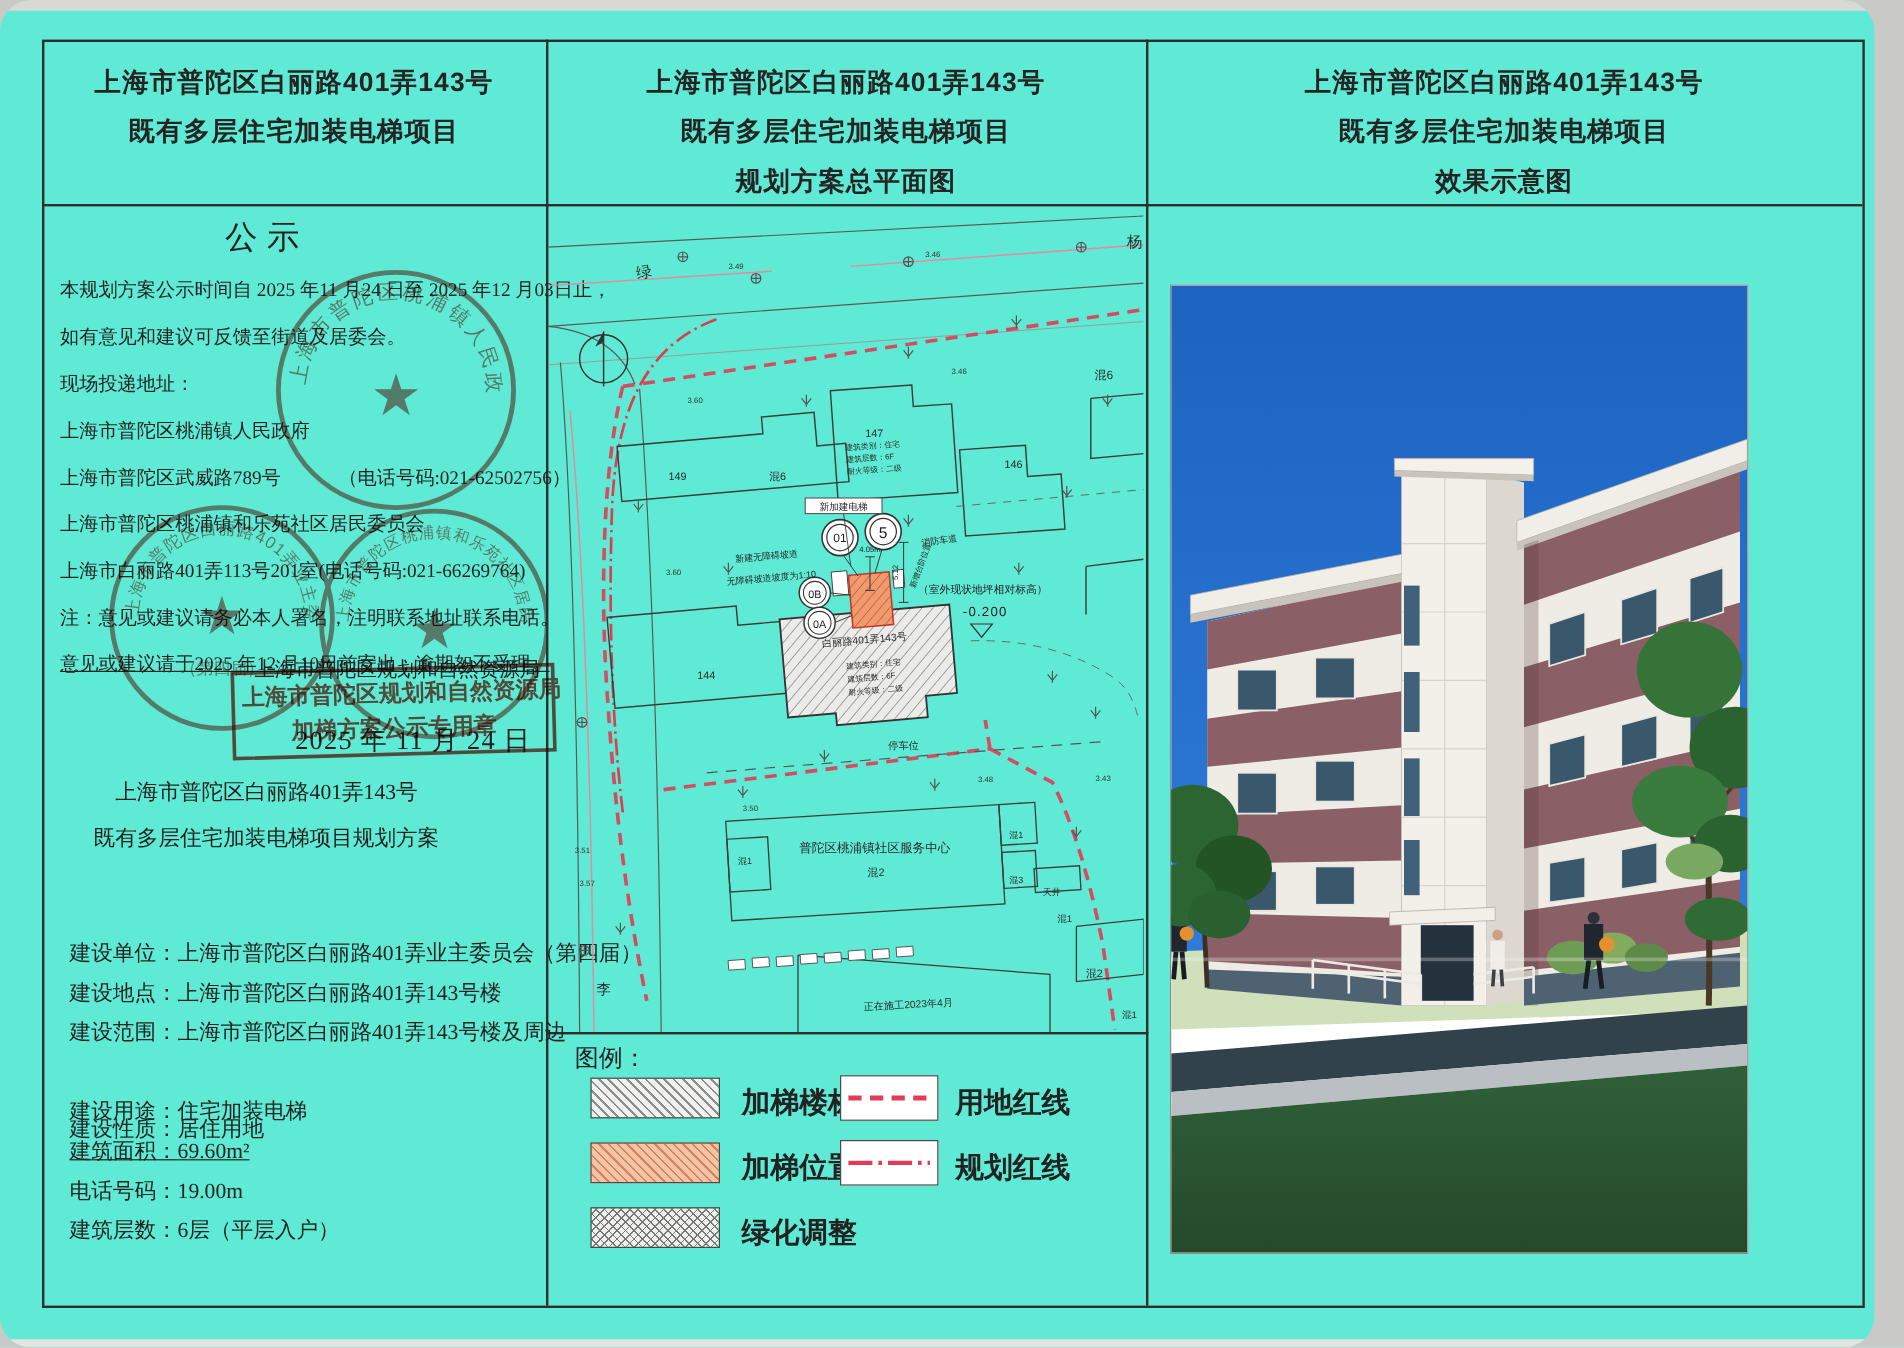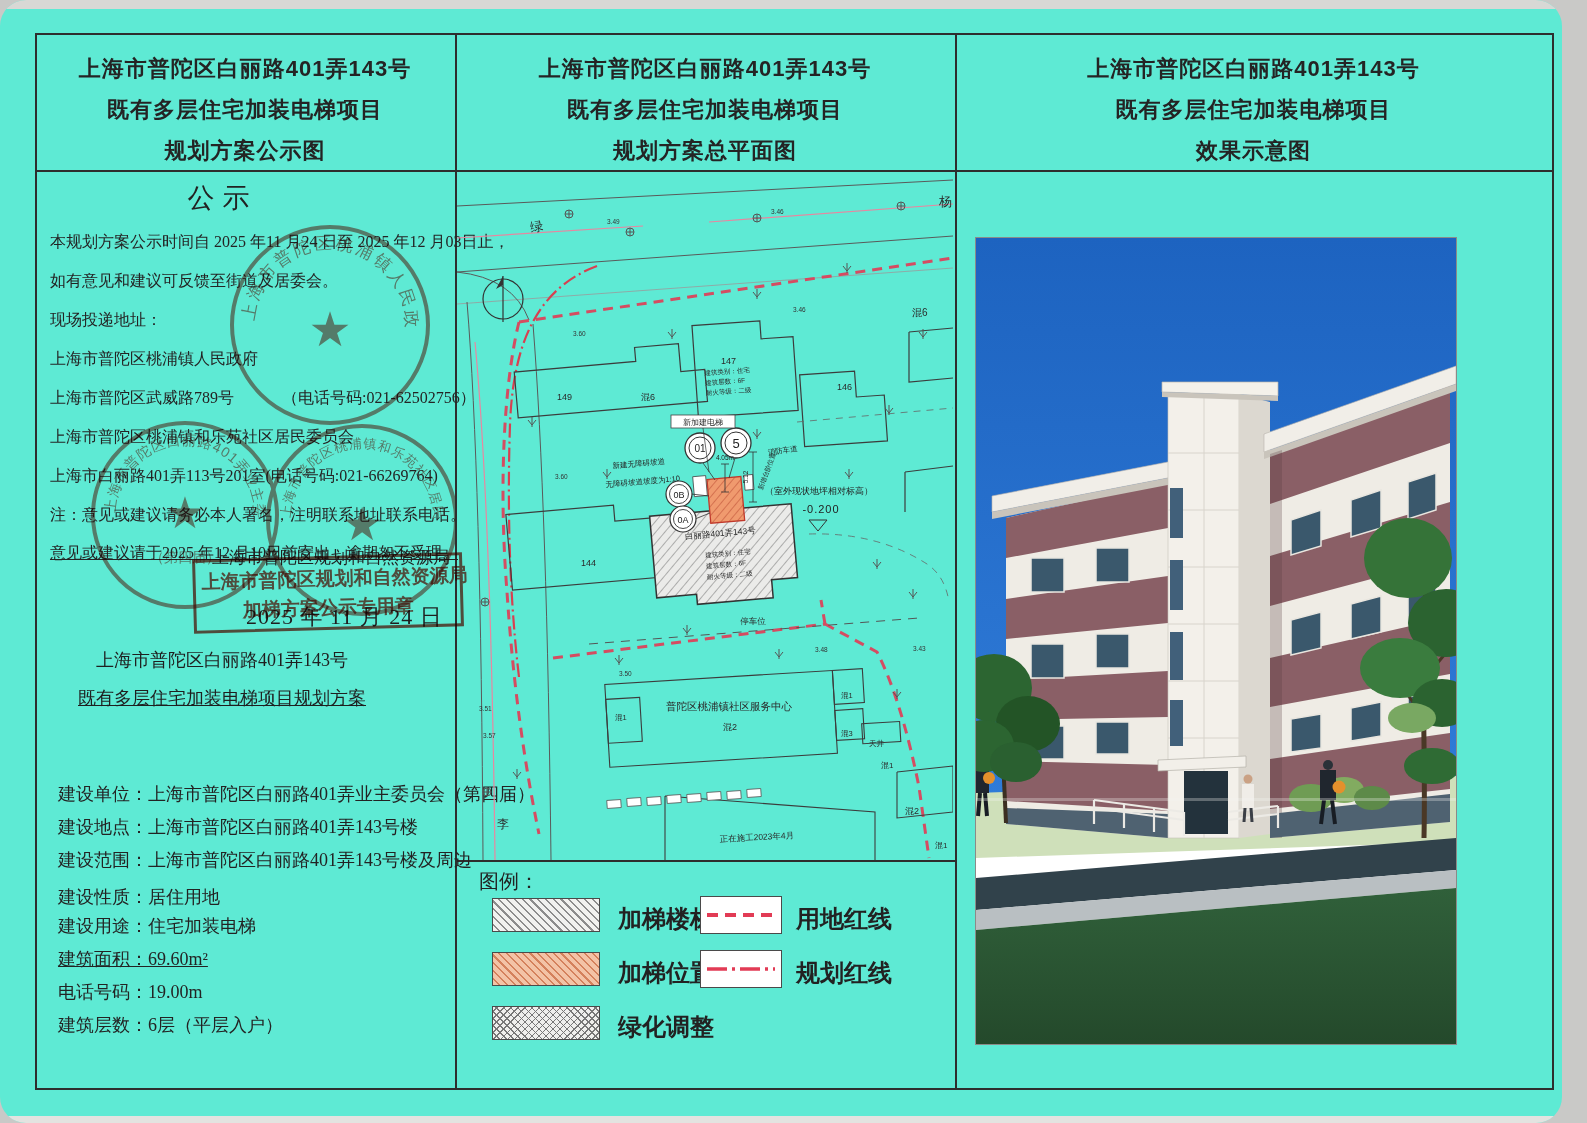--- a/index.html
+++ b/index.html
@@ -20,21 +20,21 @@
   .notice-title{position:absolute;left:35px;top:180px;width:375px;text-align:center;
                 font-size:27px;letter-spacing:8px;color:#222;}
   .nline{position:absolute;left:50px;width:402px;font-size:16px;white-space:nowrap;color:#242424;}
   .authority{position:absolute;left:212px;top:546px;font-size:17px;white-space:nowrap;}
   .auth-date{position:absolute;left:246px;top:602px;font-size:22px;white-space:nowrap;letter-spacing:1px;}
   .stamp-box{position:absolute;left:193px;top:556px;width:252px;padding:5px 6px;border:3px solid #d03428;
              color:#d03428;font-family:"Liberation Sans",sans-serif;font-weight:bold;font-size:19px;
              line-height:29px;text-align:center;transform:rotate(-1.6deg);opacity:.85;
              background:transparent;mix-blend-mode:multiply;white-space:nowrap;}
   .proj-line1{position:absolute;left:96px;top:648px;font-size:18px;white-space:nowrap;}
-  .proj-line2{position:absolute;left:78px;top:686px;font-size:18px;white-space:nowrap;text-decoration:underline;}
+  .proj-line2{position:absolute;left:78px;top:686px;font-size:18px;white-space:nowrap;}
   .detail-row{position:absolute;left:58px;font-size:18px;white-space:nowrap;color:#232323;}
   .seals{position:absolute;left:35px;top:150px;width:420px;height:580px;opacity:.62;
          mix-blend-mode:multiply;pointer-events:none;}
 
   
   .legend-title{position:absolute;left:479px;top:868px;font-size:20px;color:#222;}
   .lg-label{position:absolute;font-size:24px;color:#222;white-space:nowrap;font-weight:bold;}
   .sw{position:absolute;border:1px solid #4a4a4a;box-sizing:border-box;}
   .sw-gray{background:repeating-linear-gradient(45deg,#f1f1ef 0 4px,#8c8c8c 4px 5.5px);}
   .sw-salmon{background:#f3c3a6 repeating-linear-gradient(45deg,rgba(255,255,255,0) 0 4px,#d4815c 4px 5.5px);}
@@ -56,21 +56,20 @@
   <div class="scan-edge-bottom"></div>
   <div class="frame"></div>
   <div class="vline" style="left:455px;"></div>
   <div class="vline" style="left:955px;"></div>
   <div class="hline"></div>
   <div class="map-sep"></div>
 
   <div class="phead" style="left:35px;width:420px;">
     <div>上海市普陀区白丽路401弄143号</div>
     <div>既有多层住宅加装电梯项目</div>
-    <div>规划方案公示图</div>
   </div>
 
   <div class="notice-title">公示</div>
   <p class="nline" style="top:216px;">本规划方案公示时间自 2025 年11 月24 日至 2025 年12 月03日止，</p>
   <p class="nline" style="top:255px;">如有意见和建议可反馈至街道及居委会。</p>
   <p class="nline" style="top:294px;">现场投递地址：</p>
   <p class="nline" style="top:333px;">上海市普陀区桃浦镇人民政府</p>
   <p class="nline" style="top:372px;">上海市普陀区武威路789号　　　（电话号码:021-62502756）</p>
   <p class="nline" style="top:411px;">上海市普陀区桃浦镇和乐苑社区居民委员会</p>
   <p class="nline" style="top:450px;">上海市白丽路401弄113号201室(电话号码:021-66269764)</p>
@@ -112,21 +111,21 @@
       <text font-size="14" text-anchor="middle" x="150" y="412">（第四届）</text>
     </g>
   </svg>
 
   <div class="proj-line1">上海市普陀区白丽路401弄143号</div>
   <div class="proj-line2">既有多层住宅加装电梯项目规划方案</div>
 
   <div class="detail-row" style="top:782px;"><span>建设单位：</span><span>上海市普陀区白丽路401弄业主委员会（第四届）</span></div>
   <div class="detail-row" style="top:815px;"><span>建设地点：</span><span>上海市普陀区白丽路401弄143号楼</span></div>
   <div class="detail-row" style="top:848px;"><span>建设范围：</span><span>上海市普陀区白丽路401弄143号楼及周边</span></div>
-  <div class="detail-row" style="top:885px;"><span>建设性质：</span><span>居住用地</span></div>
+  <div class="detail-row" style="top:929px;"><span>建设性质：</span><span>居住用地</span></div>
   <div class="detail-row" style="top:914px;"><span>建设用途：</span><span>住宅加装电梯</span></div>
   <div class="detail-row" style="top:947px;text-decoration:underline;"><span>建筑面积：</span><span>69.60m²</span></div>
   <div class="detail-row" style="top:980px;"><span>电话号码：</span><span>19.00m</span></div>
   <div class="detail-row" style="top:1013px;"><span>建筑层数：</span><span>6层（平层入户）</span></div>
 
   <div class="phead" style="left:455px;width:500px;">
     <div>上海市普陀区白丽路401弄143号</div>
     <div>既有多层住宅加装电梯项目</div>
     <div>规划方案总平面图</div>
   </div>

